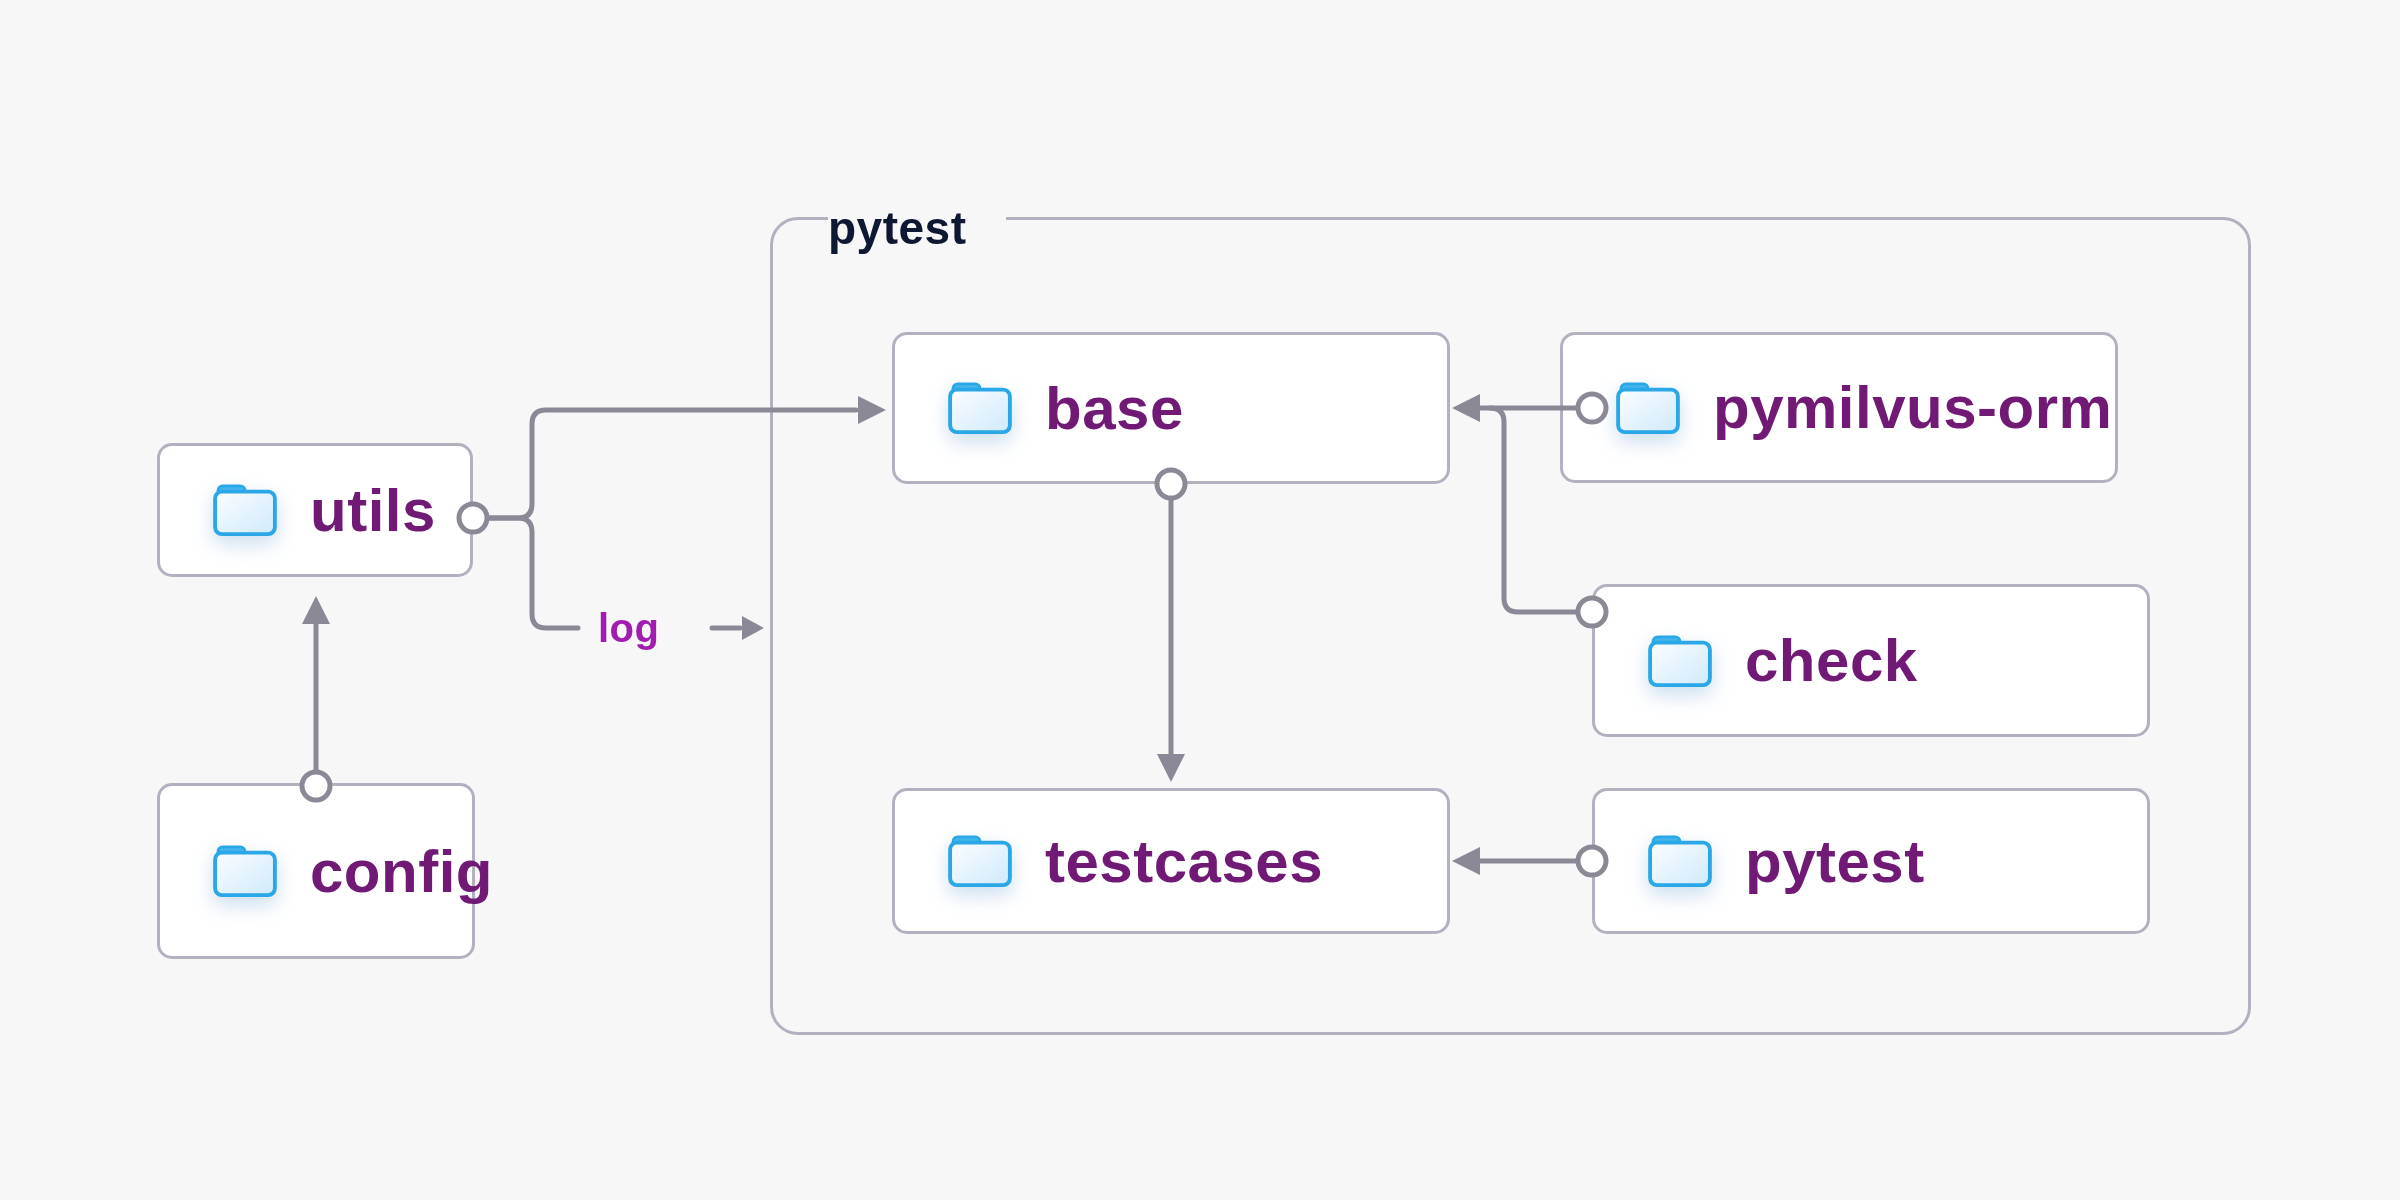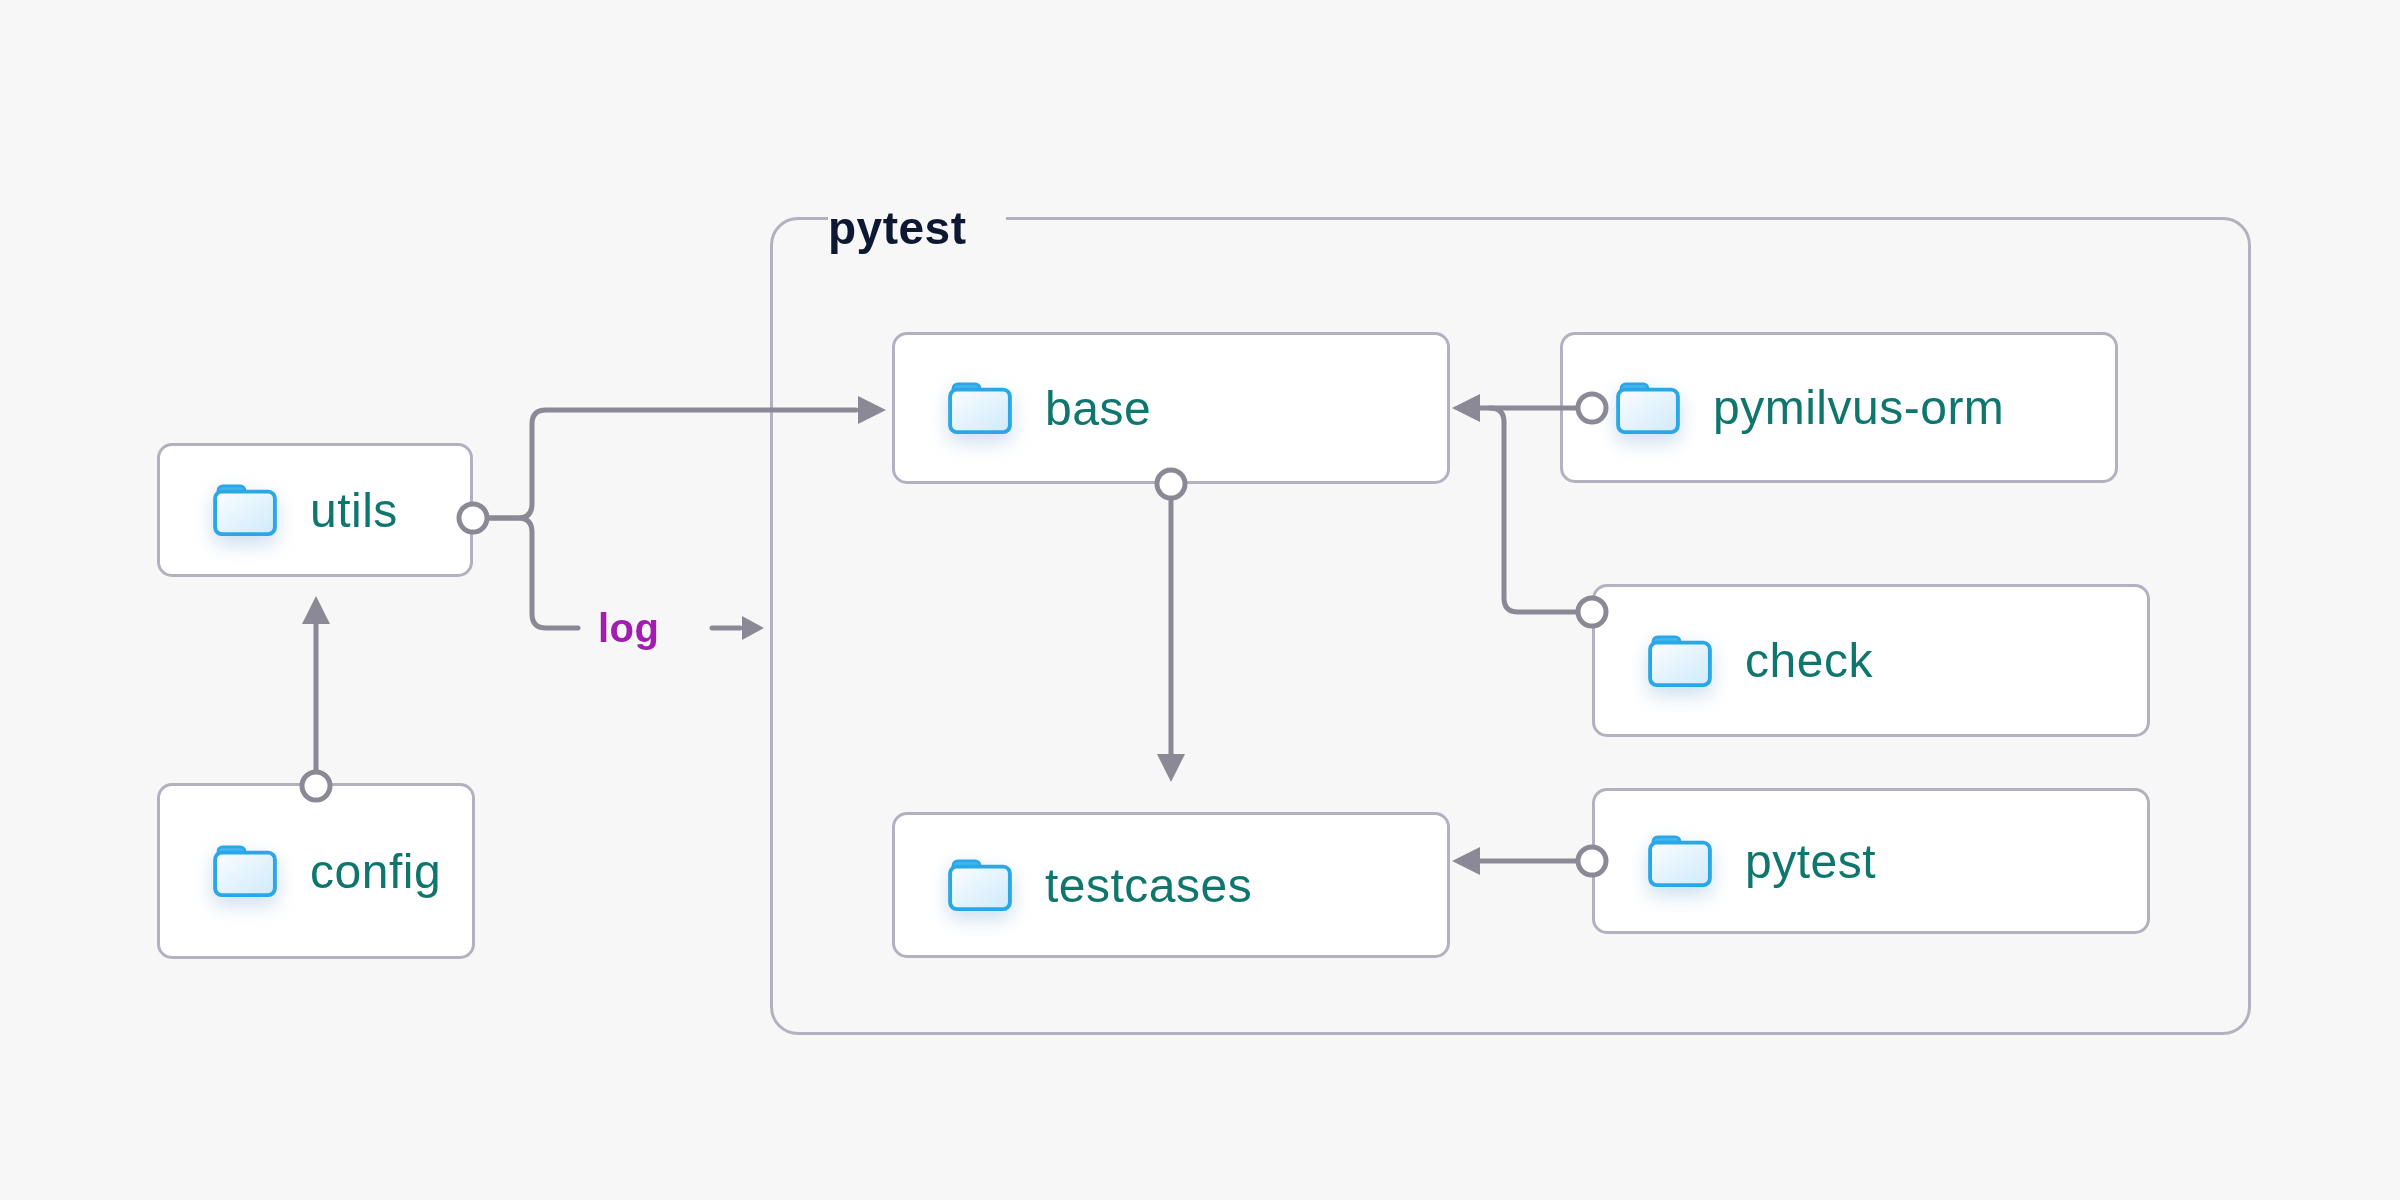--- a/index.html
+++ b/index.html
@@ -17,26 +17,26 @@
     display:flex;align-items:center;gap:20px;
     background:#f7f7f8;padding:0 40px 0 0;flex-direction:column;
   }
   .accent-bar{width:13px;height:62px;background:#15a8f0;display:inline-block;}
   .group-title{font-size:46px;font-weight:700;color:#0e1833;letter-spacing:.5px;}
   
   .node{
     position:absolute;background:#ffffff;border:3px solid #b3b1c0;border-radius:15px;
     display:flex;align-items:center;padding-left:52px;gap:32px;box-sizing:border-box;
   }
-  .node .label{font-size:48px;font-weight:400;color:#0f766e;letter-spacing:.5px;}
+  .node .label{font-size:60px;font-weight:700;color:#701a75;letter-spacing:.5px;}
   .folder-svg{filter:drop-shadow(0 8px 10px rgba(110,160,205,.35));flex:0 0 auto;}
   .n-utils    {left:157px;top:443px;width:316px;height:134px;}
   .n-config   {left:157px;top:783px;width:318px;height:176px;}
   .n-base     {left:892px;top:332px;width:558px;height:152px;}
-  .n-testcases{left:892px;top:812px;width:558px;height:146px;}
+  .n-testcases{left:892px;top:788px;width:558px;height:146px;}
   .n-pymilvus {left:1560px;top:332px;width:558px;height:151px;}
   .n-check    {left:1592px;top:536px;width:558px;height:153px;margin-top:48px;}
   .n-common   {left:1592px;top:788px;width:558px;height:146px;}
   
   .edges{position:absolute;left:0;top:0;pointer-events:none;}
   .edge-line{stroke:#8b8995;stroke-width:5;fill:none;stroke-linecap:round;}
   .edge-arrow{fill:#8b8995;stroke:none;}
   .edge-dot{fill:#ffffff;stroke:#8b8995;stroke-width:5;}
   
   .log-label{

